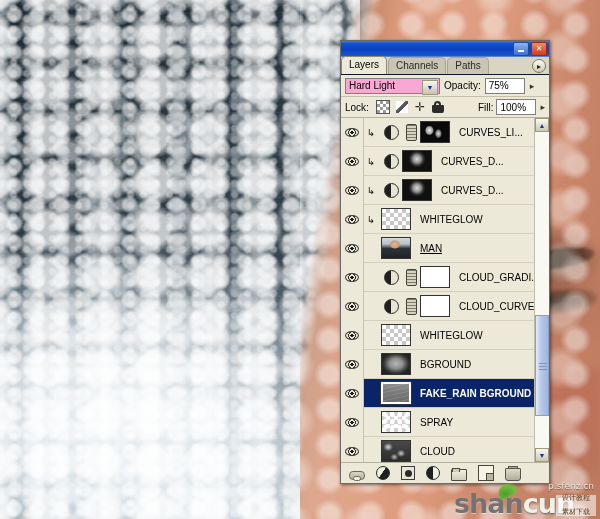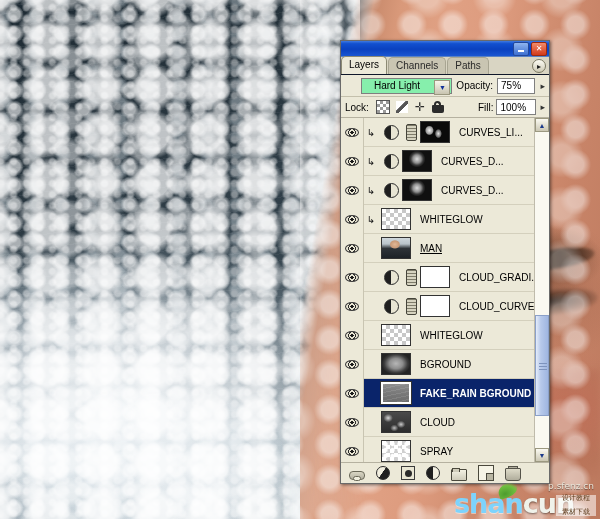--- a/index.html
+++ b/index.html
@@ -130,23 +130,23 @@
     background:linear-gradient(180deg,#fdfcf4,#cdc9b4);border:1px solid #7b7862;
     display:flex;align-items:center;justify-content:center;font-size:8px;color:#1a1a1a;
   }
 
   .modebar{
     height:21px;flex:0 0 21px;display:flex;align-items:center;
     padding:0 4px;gap:4px;background:#ece9d8;
     border-bottom:1px solid #c4c0ac;
   }
   .blend-select{
-    width:95px;height:16px;background:#86efac;border:1px solid #7f7f7f;
-    display:flex;align-items:center;font-size:10px;color:#000;padding-left:12px;
-    position:relative;box-sizing:border-box;margin-left:16px;
+    width:95px;height:16px;background:#f9a8d4;border:1px solid #7f7f7f;
+    display:flex;align-items:center;font-size:10px;color:#000;padding-left:3px;
+    position:relative;box-sizing:border-box;
   }
   .blend-arrow{
     position:absolute;right:1px;top:1px;width:14px;height:13px;
     background:linear-gradient(180deg,#f8f6ec,#c8c4b0);border:1px solid #9b9880;
     display:flex;align-items:center;justify-content:center;font-size:7px;color:#10309a;
   }
   .fieldlabel{font-size:10px;color:#000;}
   .numfield{
     width:40px;height:16px;background:#fff;border:1px solid #7f7f7f;
     font-size:10px;color:#000;display:flex;align-items:center;padding-left:3px;box-sizing:border-box;
@@ -321,21 +321,21 @@
   
   .watermark{
     position:absolute;right:2px;bottom:0px;width:150px;height:40px;
     pointer-events:none;
   }
   .wm-main{
     position:absolute;left:6px;bottom:2px;
     font-size:27px;font-weight:bold;line-height:26px;
     font-family:"DejaVu Sans",sans-serif;letter-spacing:-1px;
   }
-  .wm-shan{color:#7dd3fc;text-shadow:0 1px 0 rgba(255,255,255,.45);}
+  .wm-shan{color:#737373;text-shadow:0 1px 0 rgba(255,255,255,.45);}
   .wm-cun{color:#f0f2ea;text-shadow:0 1px 2px rgba(0,0,0,.45);}
   .wm-url{
     position:absolute;right:4px;top:2px;font-size:9px;color:#e8e4d8;
     font-family:"DejaVu Sans",sans-serif;text-shadow:0 1px 1px rgba(0,0,0,.5);
   }
   .wm-cn{
     position:absolute;right:2px;bottom:3px;width:40px;height:21px;
     background:rgba(255,255,255,.55);
     font-size:7px;color:#5a3a1a;line-height:7px;text-align:center;
     display:flex;flex-direction:column;justify-content:space-between;
@@ -507,30 +507,30 @@
             </div>
             <div class="clip-cell"></div>
             <div class="thumb fakerain selected-border"></div>
             <div class="row-name">FAKE_RAIN BGROUND</div>
           </div>
           <div class="row">
             <div class="eye-cell">
               <span class="eye-ic"></span>
             </div>
             <div class="clip-cell"></div>
+            <div class="thumb spray"></div>
+            <div class="row-name">SPRAY</div>
+          </div>
+          <div class="row">
+            <div class="eye-cell">
+              <span class="eye-ic"></span>
+            </div>
+            <div class="clip-cell"></div>
             <div class="thumb cloud"></div>
             <div class="row-name">CLOUD</div>
-          </div>
-          <div class="row">
-            <div class="eye-cell">
-              <span class="eye-ic"></span>
-            </div>
-            <div class="clip-cell"></div>
-            <div class="thumb spray"></div>
-            <div class="row-name">SPRAY</div>
           </div>
         </div>
       <div class="vscroll">
         <div class="vs-btn">▲</div>
         <div class="vs-track">
           <div class="vs-thumb" id="vs-thumb" style="top: 58%; height: 32%;">
             <span class="vs-grip"></span>
           </div>
         </div>
         <div class="vs-btn">▼</div>

